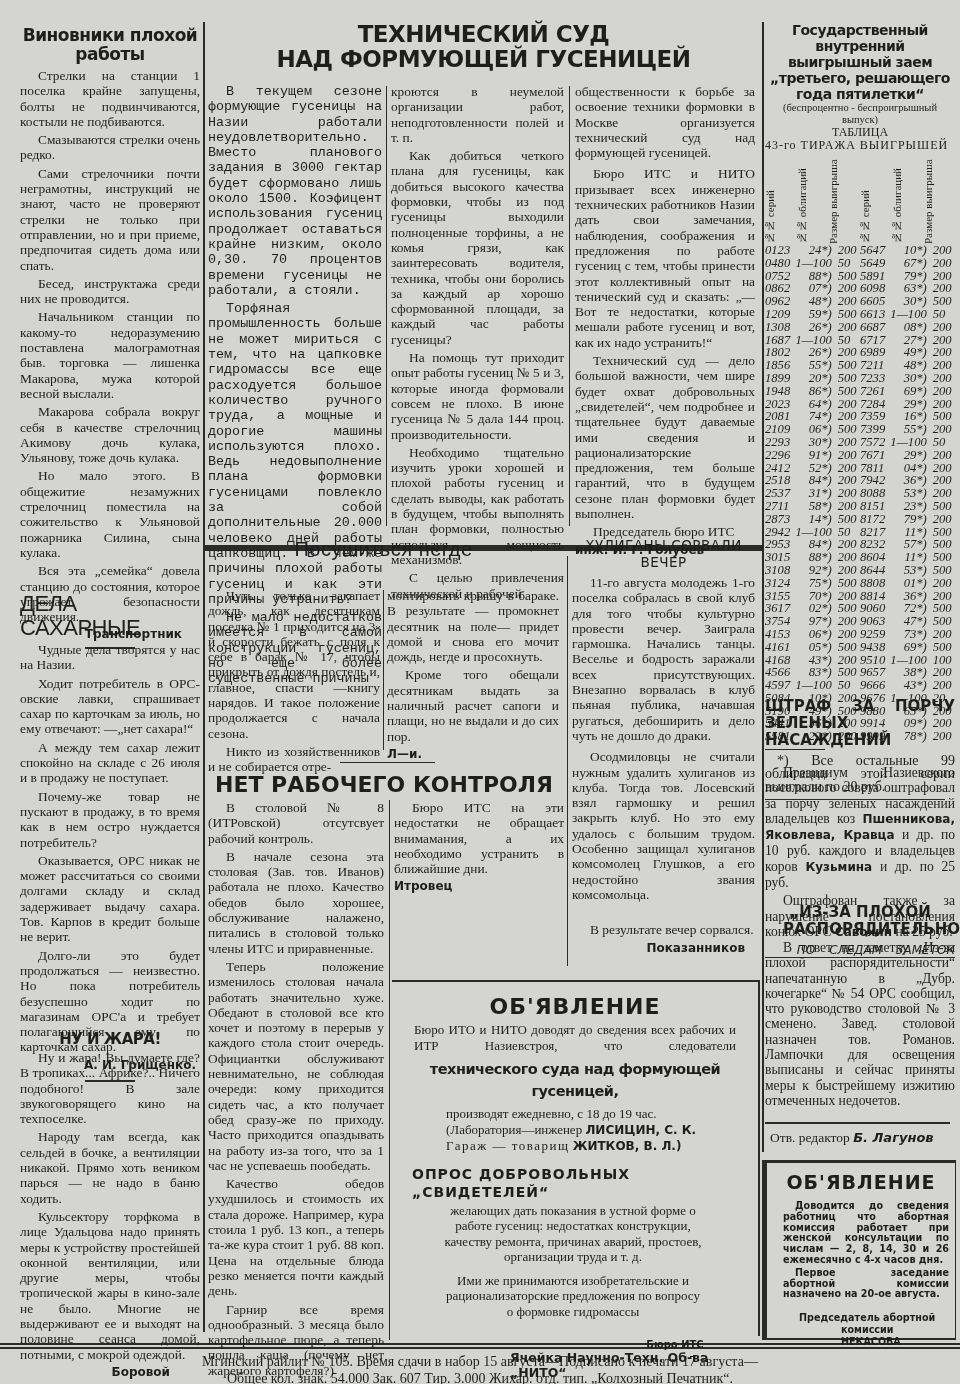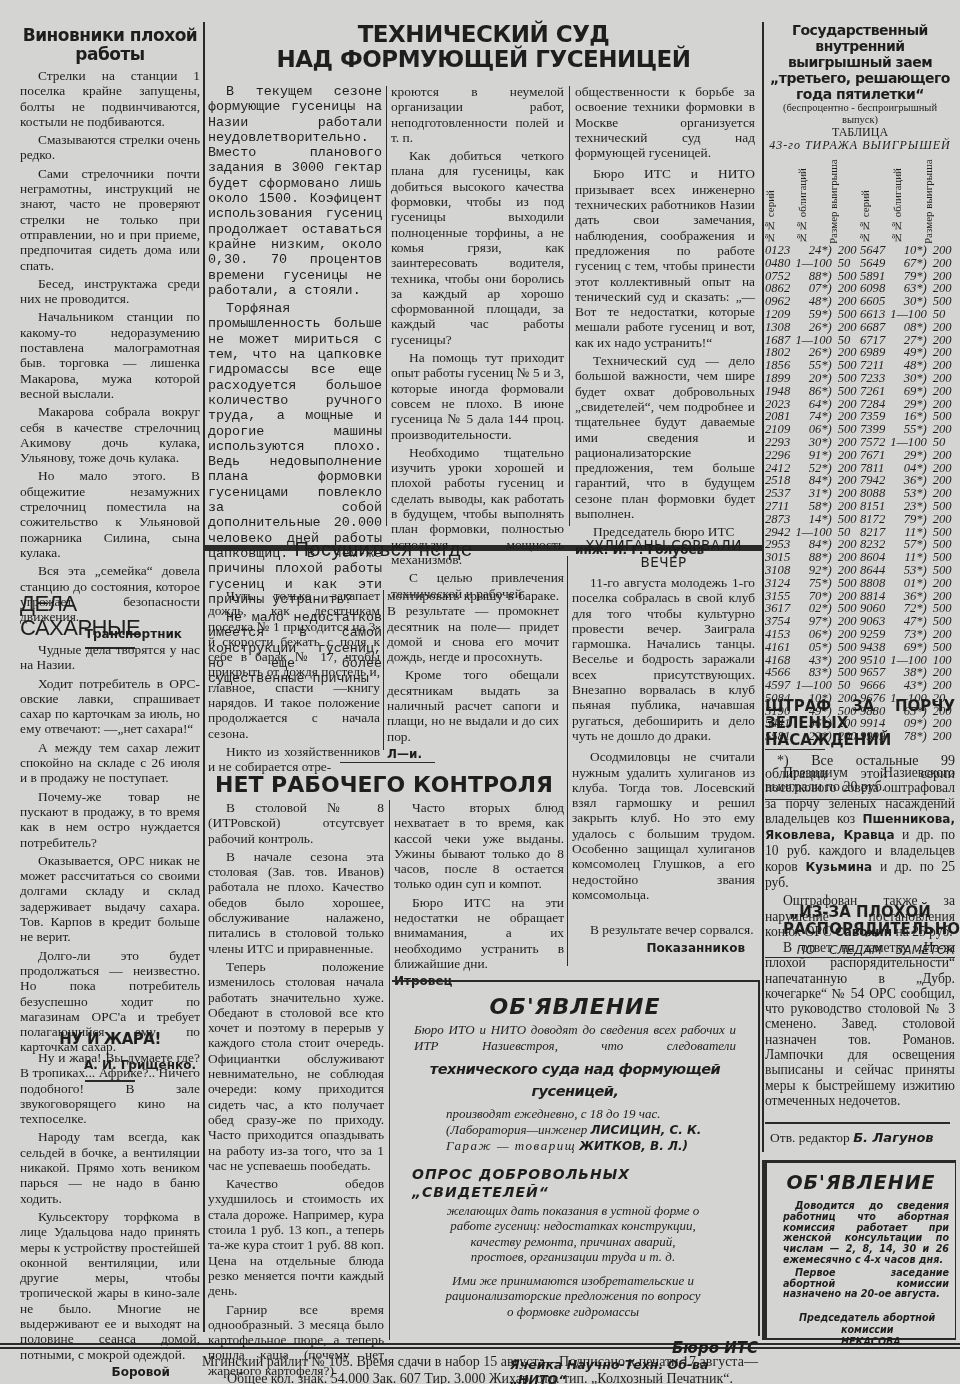--- a/index.html
+++ b/index.html
@@ -54,21 +54,21 @@
   .lot-head div {
     flex: 1;
     writing-mode: vertical-rl;
     transform: rotate(180deg);
     font-size: 11px;
     line-height: 11px;
     text-align: left;
     height: 90px;
   }
 
-  .box { position: absolute; border: 2px solid #2a2a2a; font-style: italic; }
+  .box { position: absolute; border: 2px solid #2a2a2a; }
   .box.heavy { border-left-width: 5px; }
   .ann-title {
     font-family: "DejaVu Sans", sans-serif;
     font-weight: bold;
     text-align: center;
     letter-spacing: 1px;
   }
   .footer {
     font-size: 14px; line-height: 17px; text-align: center;
   }
@@ -150,21 +150,21 @@
     <p style="margin-top:6px;">Бюро ИТС и НИТО призывает всех инженерно технических работников Назии дать свои замечания, наблюдения, соображения и предложения по работе гусениц с тем, чтобы принести этот коллективный опыт на тенический суд и сказать: „— Вот те недостатки, которые мешали работе гусениц и вот, как их надо устранить!“</p>
     <p>Технический суд — дело большой важности, чем шире будет охват добровольных „свидетелей“, чем подробнее и тщательнее будут даваемые ими сведения и рационализаторские предложения, тем больше гарантий, что в будущем сезоне план формовки будет выполнен.</p>
     <p>Председатель бюро ИТС</p>
     <div class="sig" style="padding-right:10px;">инж. И. Г. Голубев</div>
   </div>
 
   <div class="abs" style="left:765px; top:22px; width:190px;">
     <div class="hl-cond hl-center" style="font-size:14px; line-height:16px; font-weight:bold;">Государственный внутренний выигрышный заем „третьего, решающего года пятилетки“</div>
     <div style="font-size:10.5px; line-height:12px; text-align:center;">(беспроцентно - беспроигрышный выпуск)</div>
     <div style="font-size:12px; line-height:12px; text-align:center;">ТАБЛИЦА</div>
-    <div style="font-size:12px; line-height:14px; text-align:center; letter-spacing:1px;font-style:italic;">43-го ТИРАЖА ВЫИГРЫШЕЙ</div>
+    <div style="font-size:12px; line-height:14px; letter-spacing:1px;">43-го ТИРАЖА ВЫИГРЫШЕЙ</div>
     <div class="lot-head">
       <div>№№ серий</div>
       <div>№№ облигаций</div>
       <div>Размер выигрыша</div>
       <div>№№ серий</div>
       <div>№№ облигаций</div>
       <div>Размер выигрыша</div>
     </div>
     <table class="lot-table">
       <tbody id="lot-body">
@@ -518,21 +518,20 @@
   </div>
   <div class="abs body-text" style="left:208px; top:800px; width:176px;">
     <p>В столовой № 8 (ИТРовской) отсутсвует рабочий контроль.</p>
     <p>В начале сезона эта столовая (Зав. тов. Иванов) работала не плохо. Качество обедов было хорошее, обслуживание налажено, питались в столовой только члены ИТС и приравненные.</p>
     <p>Теперь положение изменилось столовая начала работать значительно хуже. Обедают в столовой все кто хочет и поэтому в перерыв у каждого стола стоит очередь. Официантки обслуживают невнимательно, не соблюдая очереди: кому приходится сидеть час, а кто получает обед сразу-же по приходу. Часто приходится опаздывать на работу из-за того, что за 1 час не успеваешь пообедать.</p>
     <p>Качество обедов ухудшилось и стоимость их стала дороже. Например, кура стоила 1 руб. 13 коп., а теперь та-же кура стоит 1 руб. 88 коп. Цена на отдельные блюда резко меняется почти каждый день.</p>
     <p>Гарнир все время однообразный. 3 месяца было картофельное пюре, а теперь пошла каша (почему нет жареного картофеля?)</p>
   </div>
   <div class="vrule" style="left:389px; top:800px; width:1px; height:540px;"></div>
   <div class="abs body-text" style="left:394px; top:800px; width:170px;">
-    <p>Часто вторых блюд нехватает в то время, как кассой чеки уже выданы. Ужины бывают только до 8 часов, после 8 остается только один суп и компот.</p>
     <p>Бюро ИТС на эти недостатки не обращает внимамания, а их необходимо устранить в ближайшие дни.</p>
     <div class="sig" style="padding-right:40px;">Итровец</div>
   </div>
 
   <div class="box" style="left:392px; top:980px; width:368px; height:356px; border-left:none; border-bottom:none;">
     <div class="ann-title" style="font-size:22px; line-height:26px; margin-top:12px;">ОБ'ЯВЛЕНИЕ</div>
     <div style="font-size:13px; line-height:16px; text-align:justify; text-align-last:justify; padding:2px 22px 0 22px;">Бюро ИТО и НИТО доводят до сведения всех рабочих и ИТР Назиевстроя, что следователи</div>
     <div class="hl-cond hl-center" style="font-size:14.5px; line-height:22px; margin-top:4px;">технического суда над формующей гусеницей,</div>
     <div style="padding-left:54px; font-size:13px; line-height:15.5px; margin-top:4px;">
       <div>производят ежедневно, с 18 до 19 час.</div>
@@ -541,21 +540,21 @@
         <span class="bold-name">ЛИСИЦИН, С. К.</span>
       </div>
       <div>
         <span style="letter-spacing:1.5px;">Гараж — товарищ</span>
         <span class="bold-name">ЖИТКОВ, В. Л.)</span>
       </div>
     </div>
     <div class="ann-title" style="font-size:14px; line-height:18px; margin-top:10px; text-align:left; padding-left:20px;">ОПРОС ДОБРОВОЛЬНЫХ „СВИДЕТЕЛЕЙ“</div>
     <div style="font-size:13px; line-height:15.5px; text-align:center; padding:2px 56px 0 52px;">желающих дать показания в устной форме о работе гусениц: недостатках конструкции, качеству ремонта, причинах аварий, простоев, организации труда и т. д.</div>
     <div style="font-size:13px; line-height:15.5px; text-align:center; padding:8px 56px 0 52px;">Ими же принимаются изобретательские и рационализаторские предложения по вопросу о формовке гидромассы</div>
-    <div class="bold-name" style="font-size:15px; text-align:right; padding-left:200px; margin-top:20px;">Бюро ИТС</div>
+    <div class="bold-name" style="font-size:10px; text-align:center; padding-left:200px; margin-top:20px;">Бюро ИТС</div>
     <div class="bold-name" style="font-size:12.5px; text-align:left; padding-left:118px;">Ячейка Научно-Техн. Об-ва „НИТО“</div>
   </div>
 
   <div class="abs" style="left:765px; top:698px; width:190px;">
     <div style="font-family:'DejaVu Sans',sans-serif; font-weight:bold; font-size:15px; line-height:17px; text-align:justify; text-align-last:justify;">ШТРАФ ЗА ПОРЧУ ЗЕЛЕНЫХ НАСАЖДЕНИЙ</div>
     <div class="body-text" style="margin-top:16px; font-size:13.6px;">
       <p>
         <span>Президиум Назиевского поселкового совета оштрафовал за порчу зеленых насаждений владельцев коз</span>
         <span class="bold-name">Пшенникова, Яковлева, Кравца</span>
         <span>и др. по 10 руб. каждого и владельцев коров</span>

